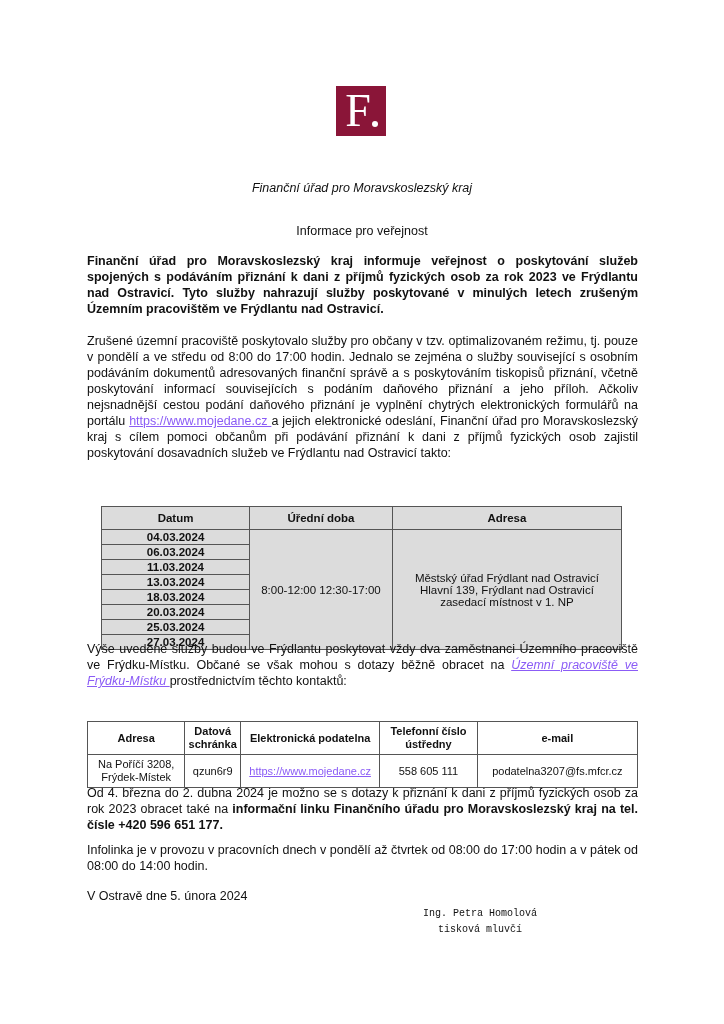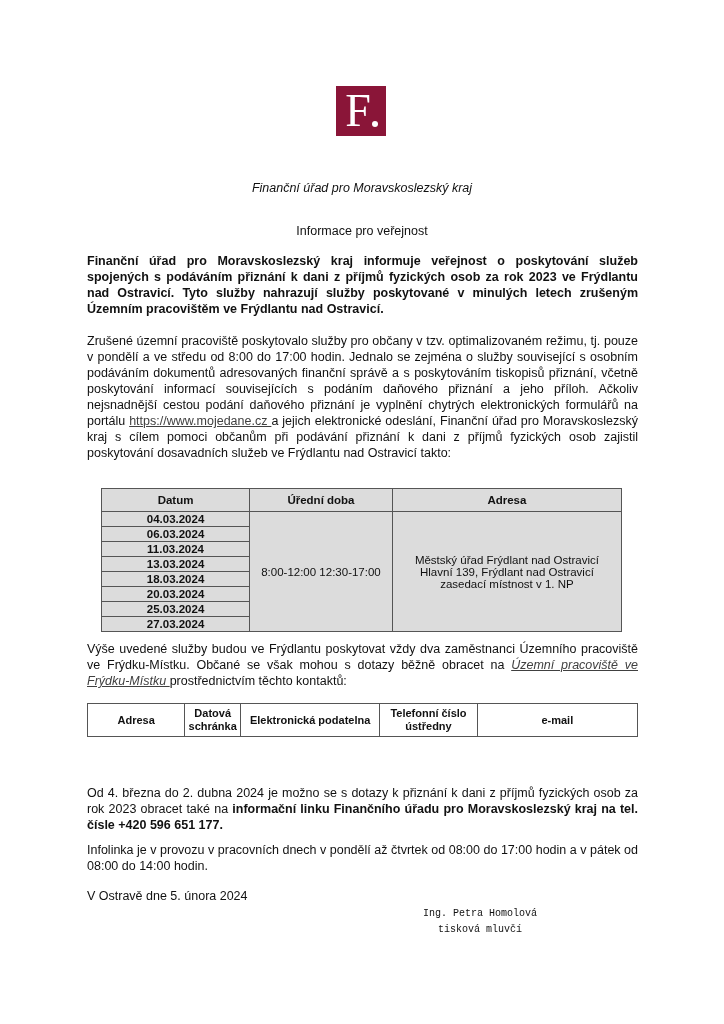--- a/index.html
+++ b/index.html
@@ -11,31 +11,31 @@
                  line-height: 46px; margin-bottom: 2px; margin-left: -6px; }
   .logo-dot { position: absolute; right: 8px; bottom: 9px; width: 6px; height: 6px;
               background: #fff; border-radius: 50%; }
   .header { position: absolute; left: 0; width: 724px; top: 180px; text-align: center;
             font-style: italic; font-size: 12.5px; line-height: 16px; }
   .info-title { position: absolute; left: 0; width: 724px; top: 224px; text-align: center;
                 font-size: 12.5px; }
   .para { position: absolute; left: 87px; width: 551px; font-size: 12.5px; line-height: 16px;
           text-align: justify; }
   .bold { font-weight: bold; }
-  a.link { color: #404040; text-decoration: underline; }
+  a.link { color: #8b5cf6; text-decoration: underline; }
   .p-intro { top: 253px; font-weight: bold; }
   .p-body { top: 333px; }
   .p-services { top: 641px; }
   .p-infoline { top: 785px; }
   .p-hours { top: 842px; }
   .p-date { top: 888px; }
   .signature { position: absolute; left: 410px; width: 140px; top: 906px; text-align: center;
                font-size: 10px; line-height: 16px; font-family: Liberation Mono, monospace; }
 
-  table { border-collapse: collapse; position: absolute; }
+  table { border-collapse: collapse; position: absolute; margin-top: 18px; }
   .t1 { left: 101px; top: 488px; width: 521px; font-size: 11.5px; }
   .t1 th, .t1 td { border: 1px solid #555; background: #dcdcdc; text-align: center; }
   .t1 th { height: 20px; font-weight: bold; }
   .t1 td.date { font-weight: bold; height: 14px; line-height: 14px; padding: 0; }
   .t1 .c1 { width: 147px; } .t1 .c2 { width: 142px; } .t1 .c3 { width: 230px; }
 
   .t2 { left: 87px; top: 703px; width: 551px; font-size: 11px; }
   .t2 th, .t2 td { border: 1px solid #555; text-align: center; line-height: 13px; }
   .t2 th { height: 30px; font-weight: bold; }
   .t2 td { height: 30px; }
@@ -106,20 +106,30 @@
 
 <table class="t2">
   <tbody>
       <tr>
     <th style="width:90px">Adresa</th>
     <th style="width:50px">Datová schránka</th>
     <th style="width:130px">Elektronická podatelna</th>
     <th style="width:90px">Telefonní číslo ústředny</th>
     <th style="width:150px">e-mail</th>
   </tr>
+  <tr>
+    <td>
+      <div>Na Poříčí 3208,</div>
+      <div>Frýdek-Místek</div>
+    </td>
+    <td>qzun6r9</td>
+    <td><a class="link">https://www.mojedane.cz</a></td>
+    <td>558 605 111</td>
+    <td>podatelna3207@fs.mfcr.cz</td>
+  </tr>
 </tbody>
   </table>
 
 <div class="para p-infoline">
   <span>Od 4. března do 2. dubna  2024 je možno se s dotazy k přiznání k dani z příjmů fyzických osob za rok 2023 obracet také na </span><span class="bold">informační linku Finančního úřadu pro Moravskoslezský kraj na tel. čísle +420 596 651 177.</span>
 </div>
 
 <div class="para p-hours">Infolinka je v provozu v pracovních dnech v  pondělí až čtvrtek od 08:00 do 17:00 hodin a v pátek od 08:00 do 14:00 hodin.</div>
 
 <div class="para p-date">V Ostravě dne 5. února 2024</div>

